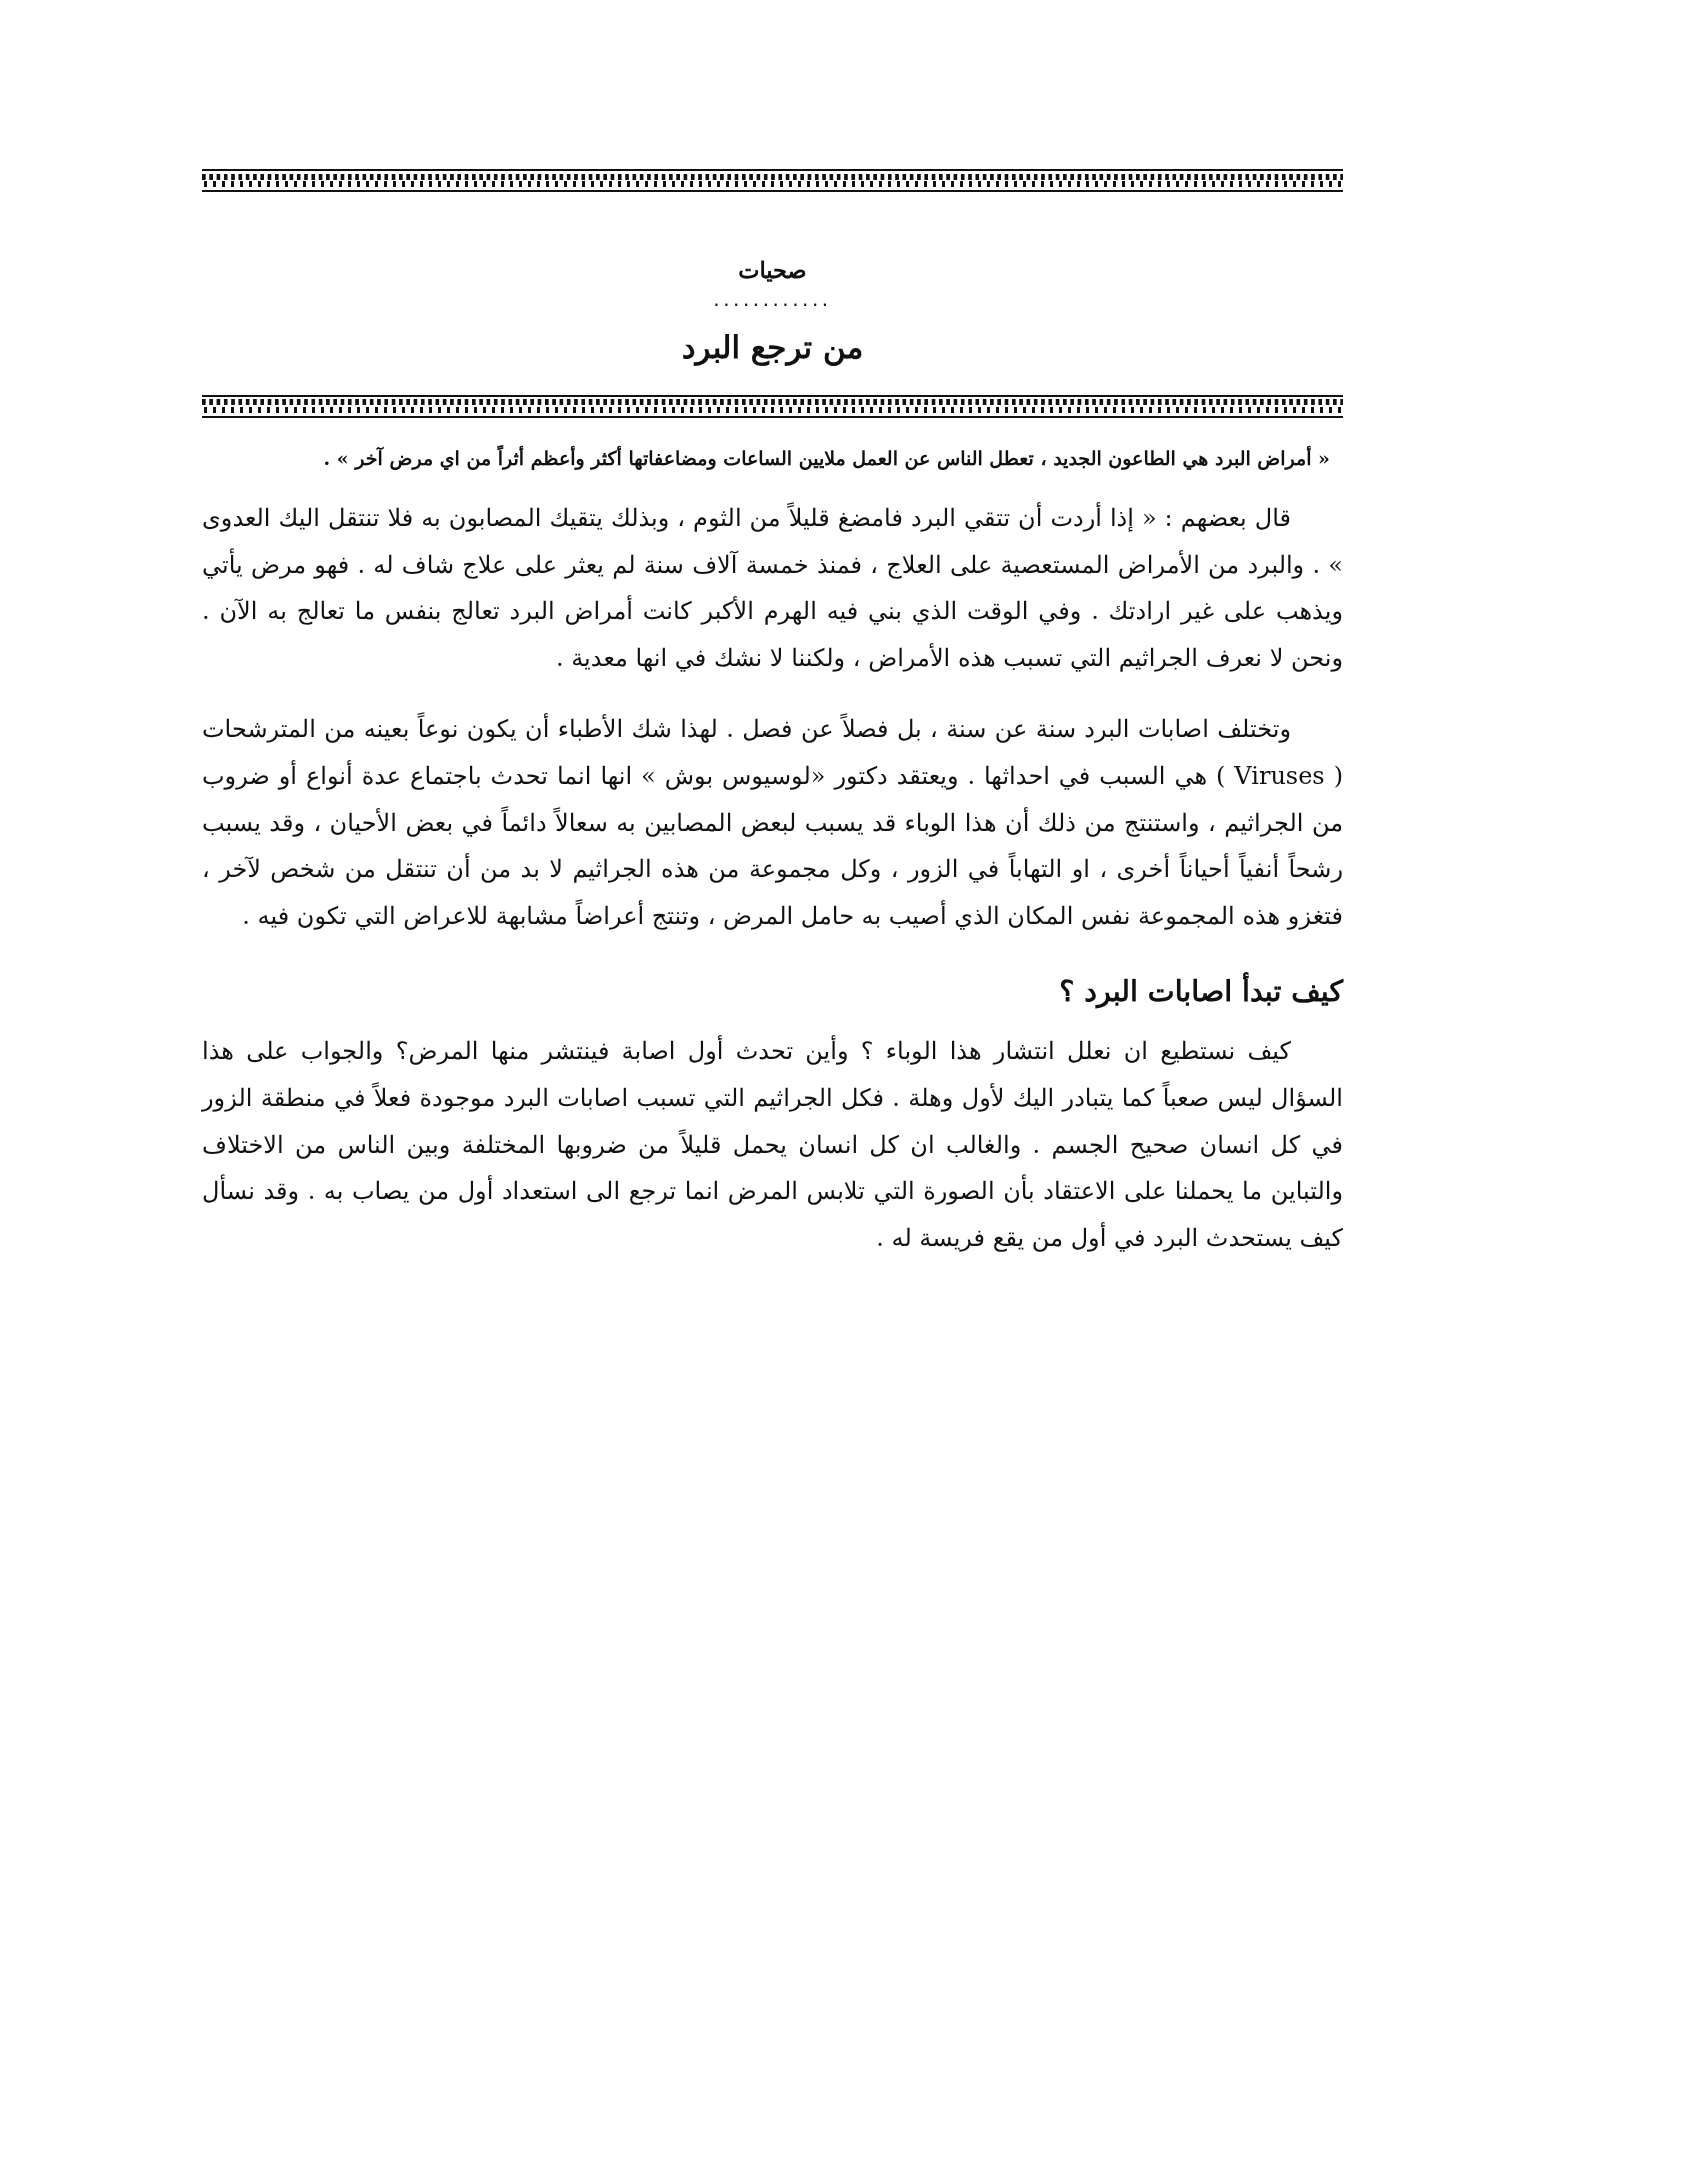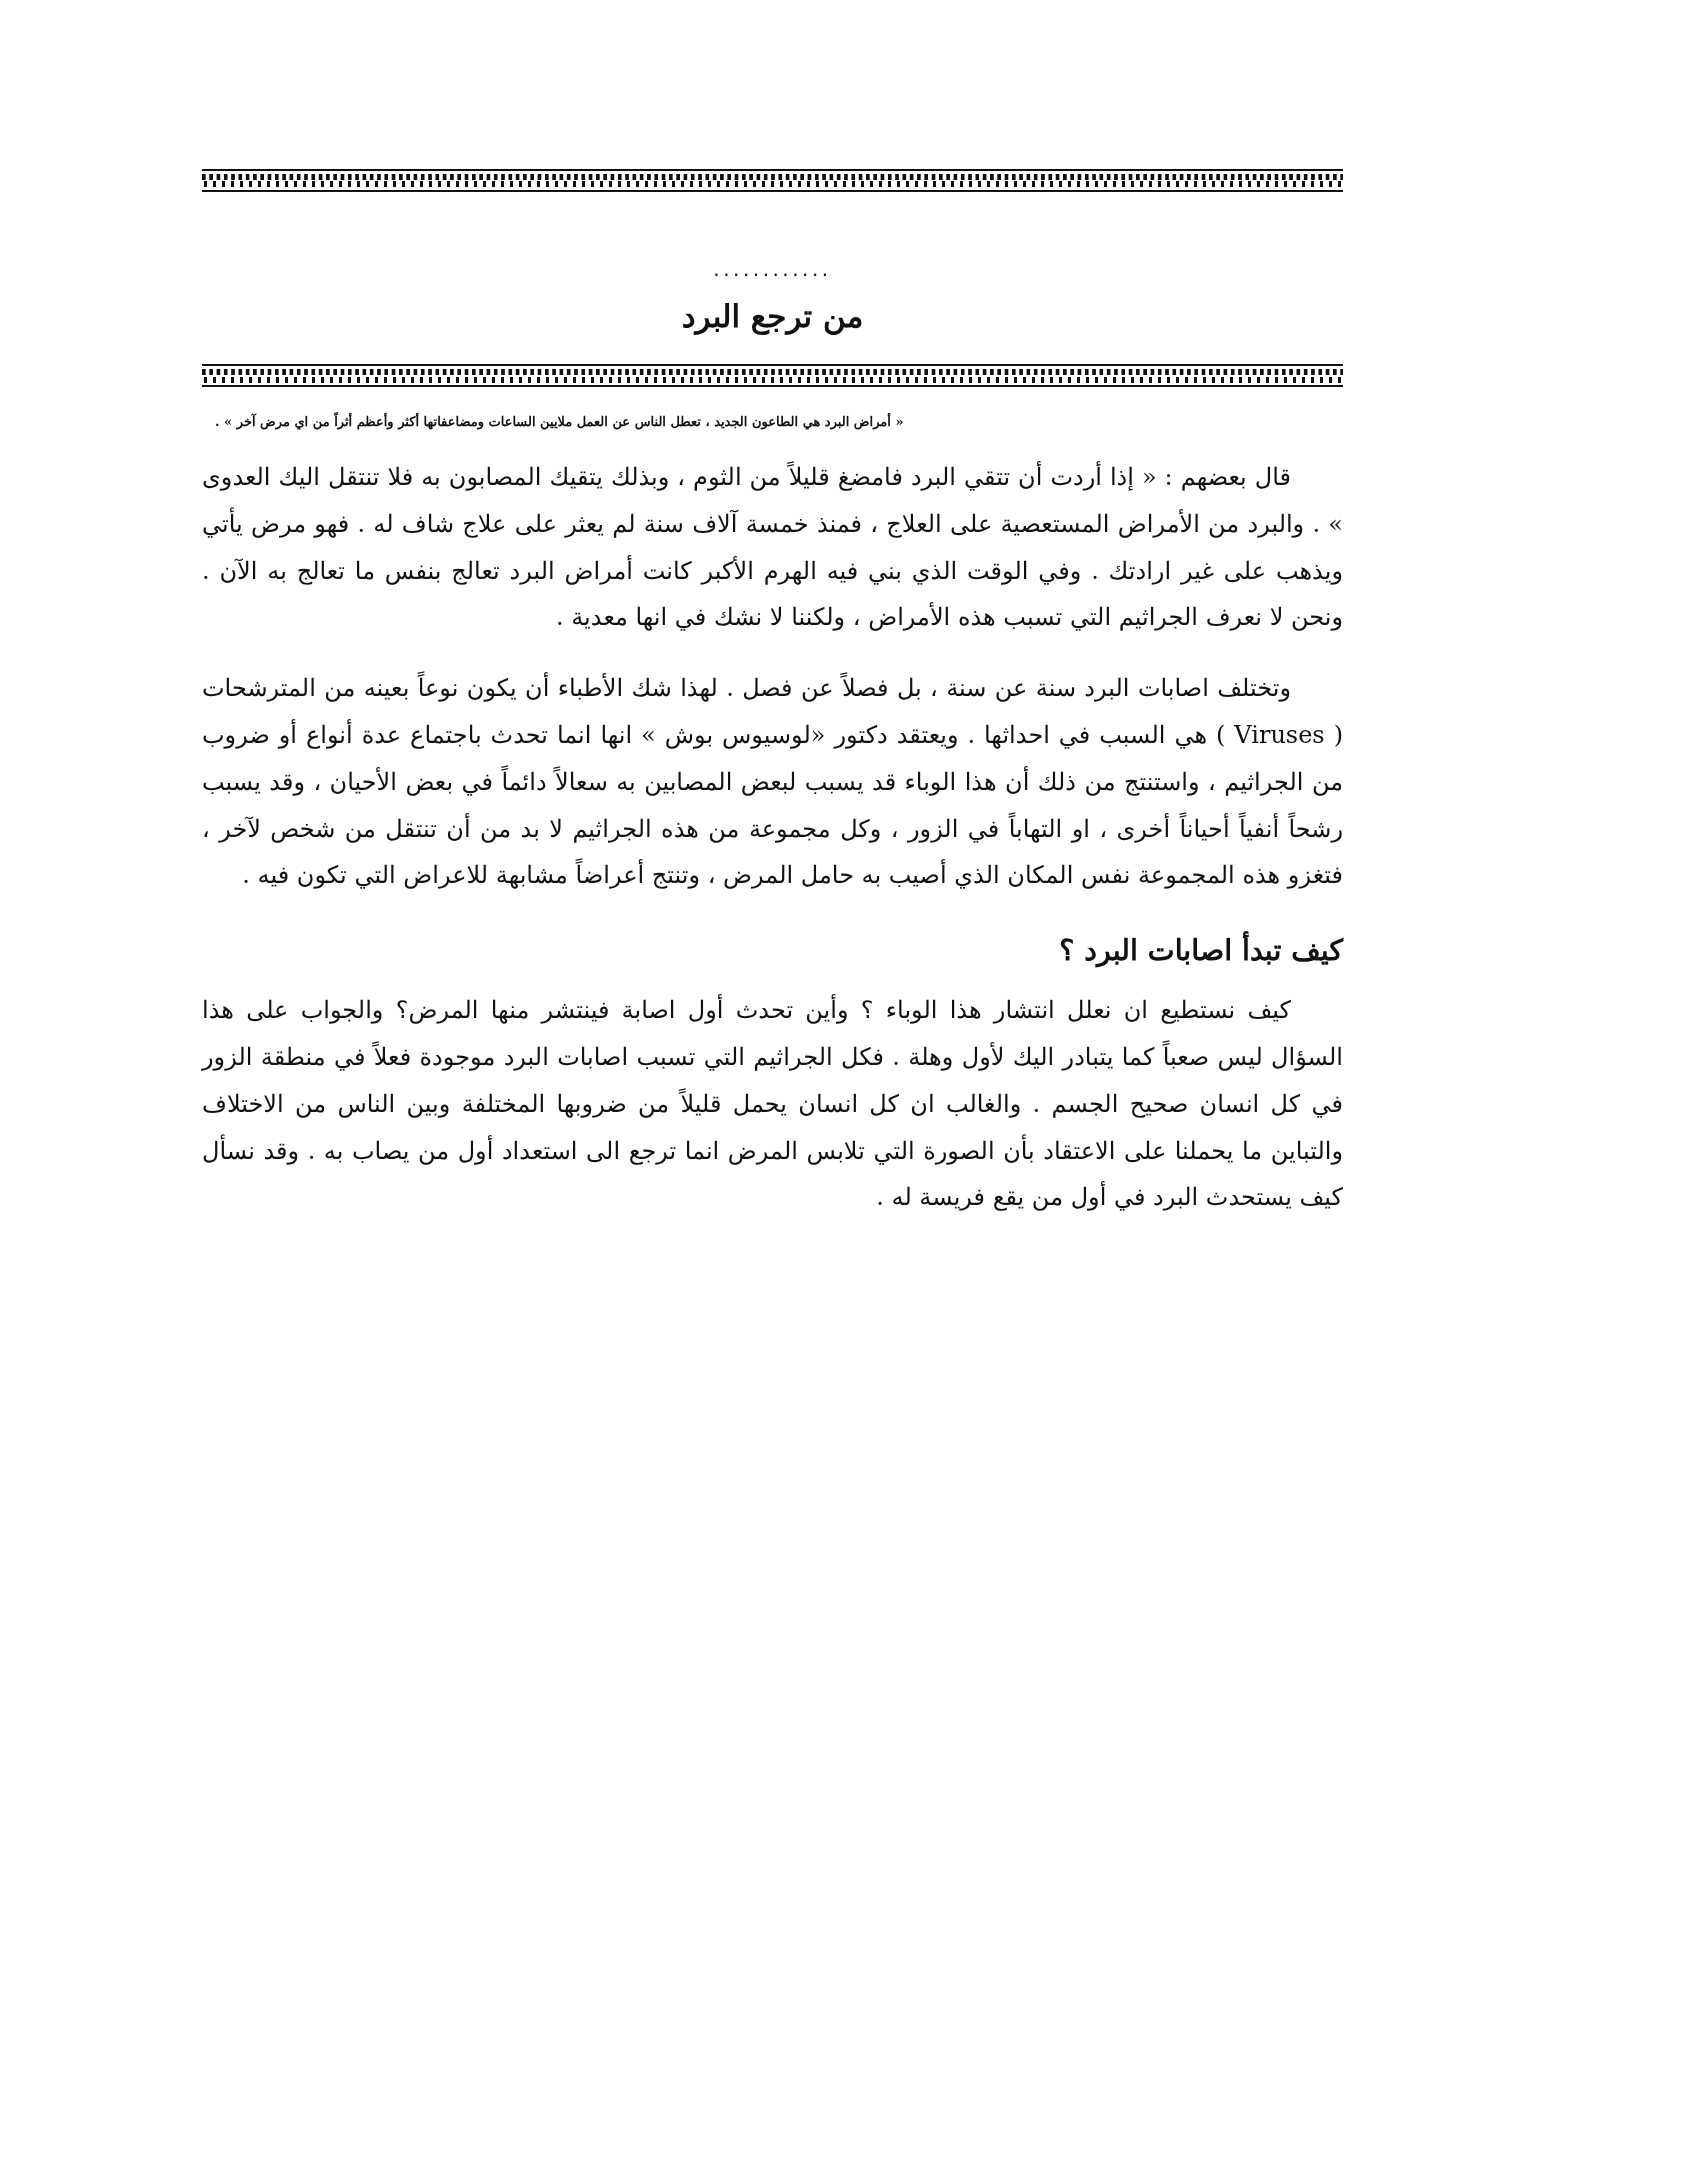--- a/index.html
+++ b/index.html
@@ -77,24 +77,24 @@
     font-weight: 700;
     color: #111;
     margin-top: 17.3px;
     margin-bottom: 13px;
   }
 
   
   .epigraph {
     margin-top: 24px;
     font-family: "DejaVu Serif", serif;
-    font-size: 13px;
+    font-size: 19px;
     font-weight: 700;
     line-height: 1.75;
-    text-align: left;
+    text-align: right;
     color: #111;
     padding: 0 13px;
   }
 
   
   .para {
     font-family: "DejaVu Serif", serif;
     font-size: 24px;
     line-height: 1.95;
     color: #111;
@@ -116,20 +116,21 @@
 </style>
 </head>
 <body>
 
 <div class="page">
   <div class="content">
 
     <div class="rule top"></div>
 
     <div class="masthead">
+      <div class="series-name">صحيات</div>
       <div class="series-dots">............</div>
       <div class="subtitle">من ترجع البرد</div>
     </div>
 
     <div class="rule bottom"></div>
 
     <div class="epigraph">« أمراض البرد هي الطاعون الجديد ، تعطل الناس عن العمل ملايين الساعات ومضاعفاتها أكثر وأعظم أثراً من اي مرض آخر » .</div>
 
     <p class="para indent">قال بعضهم : « إذا أردت أن تتقي البرد فامضغ قليلاً من الثوم ، وبذلك يتقيك المصابون به فلا تنتقل اليك العدوى » . والبرد من الأمراض المستعصية على العلاج ، فمنذ خمسة آلاف سنة لم يعثر على علاج شاف له . فهو مرض يأتي ويذهب على غير ارادتك . وفي الوقت الذي بني فيه الهرم الأكبر كانت أمراض البرد تعالج بنفس ما تعالج به الآن . ونحن لا نعرف الجراثيم التي تسبب هذه الأمراض ، ولكننا لا نشك في انها معدية .</p>
 

